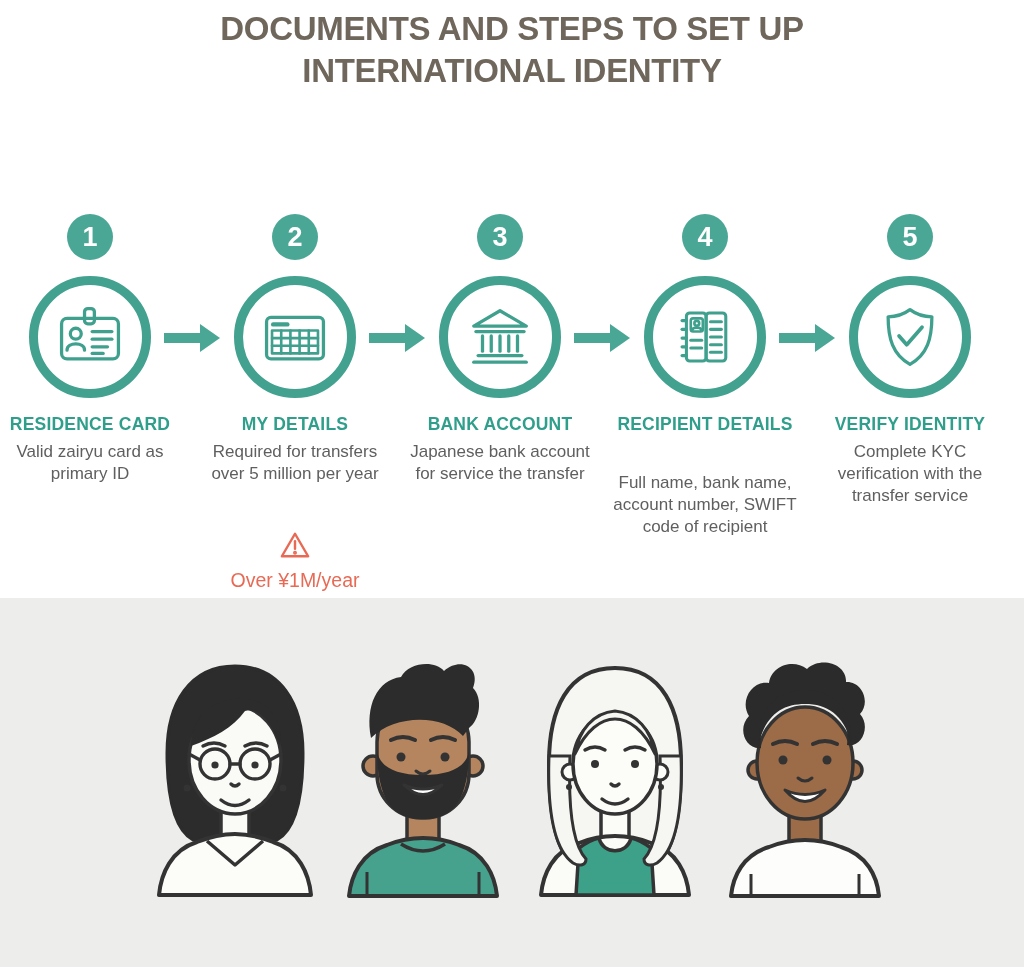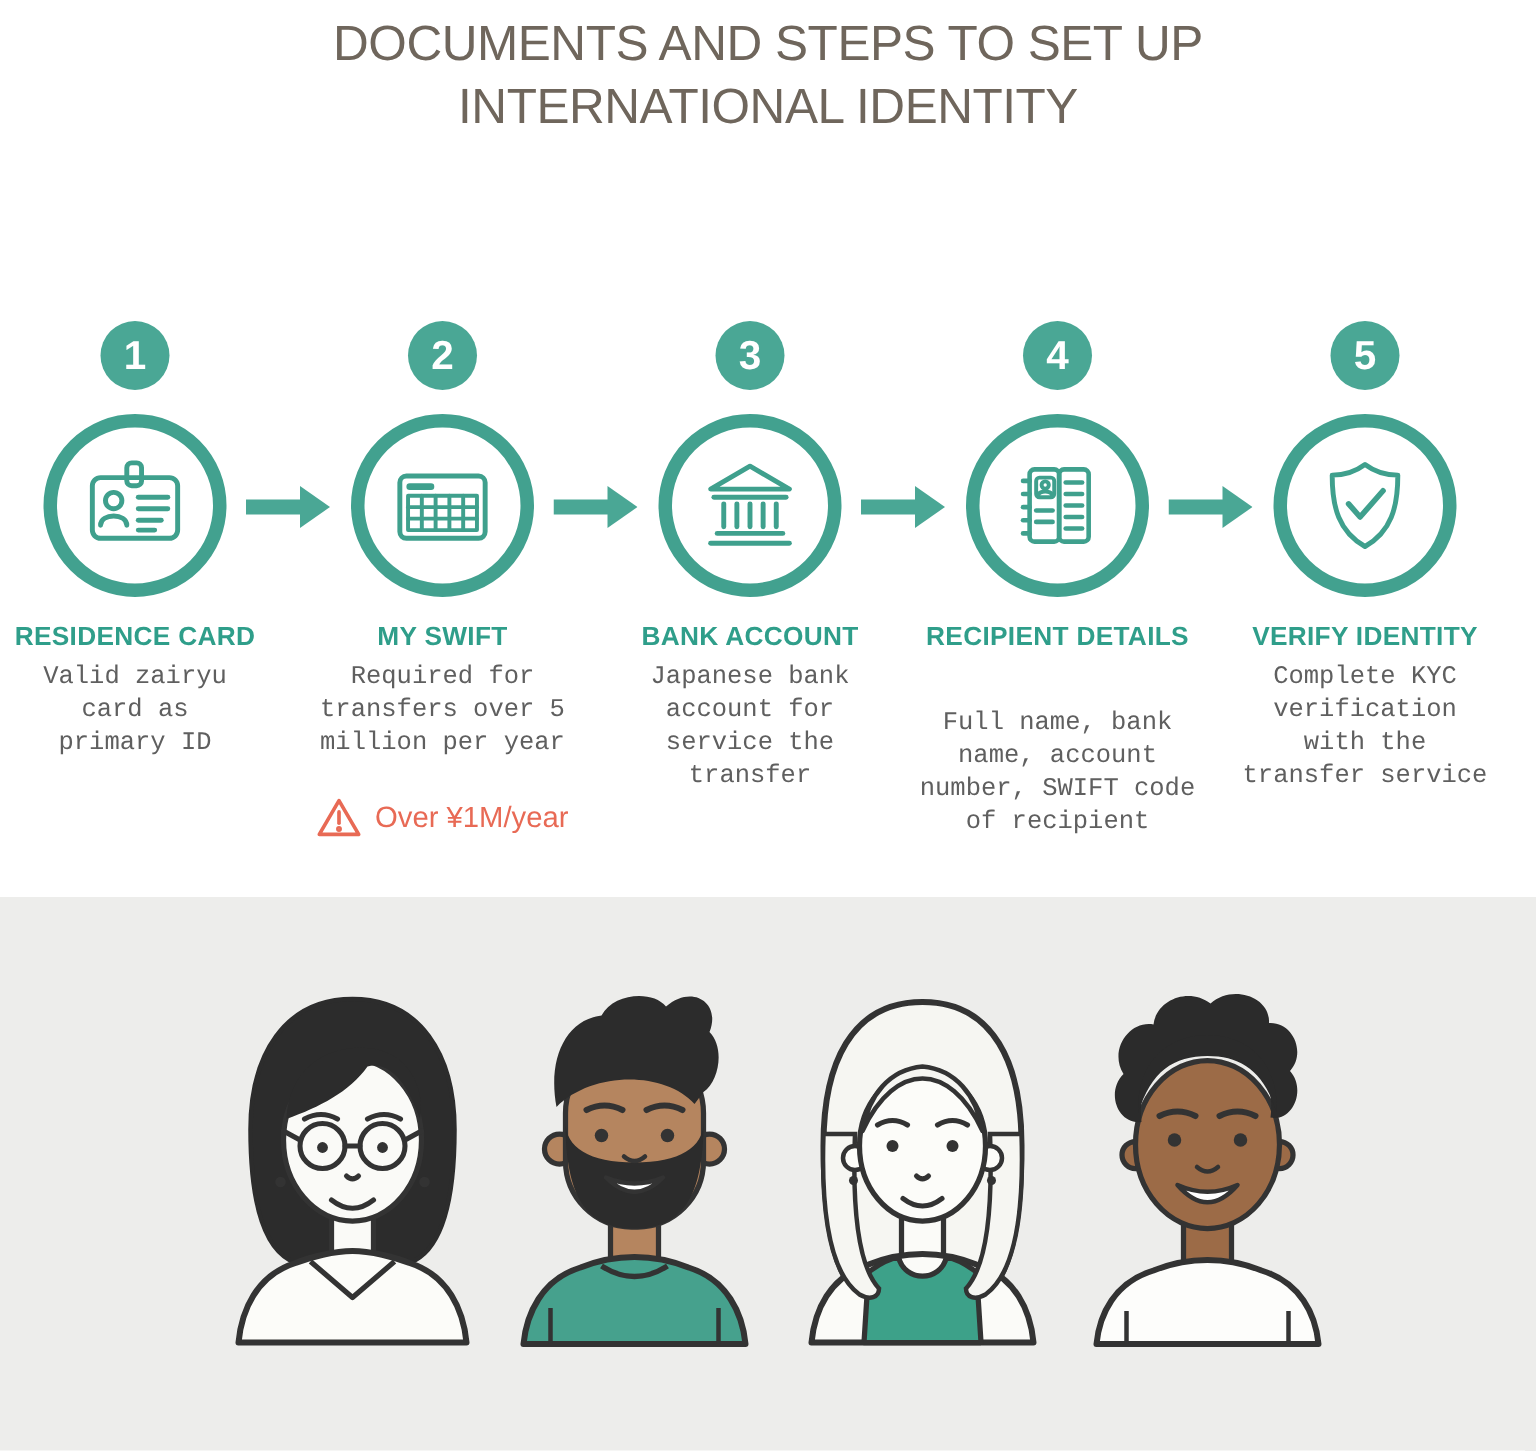--- a/index.html
+++ b/index.html
@@ -8,21 +8,21 @@
     position:relative;
     width:1024px; height:967px;
     background:#ffffff;
     font-family:"Liberation Sans", sans-serif;
     overflow:hidden;
   }
   
   .main-title {
     position:absolute; top:8px; left:0; width:1024px;
     text-align:center;
-    font-weight:400;
+    font-weight:700;
     font-size:33px;
     line-height:42px;
     letter-spacing:-0.3px;
     color:#6f665c;
   }
   
   .step {
     position:absolute; top:210px; width:200px; height:380px;
     text-align:center;
   }
@@ -46,35 +46,34 @@
   .step-title {
     margin-top:16px;
     font-size:17.5px; font-weight:700;
     letter-spacing:0.2px;
     color:#2f9e8a;
   }
   .step-desc {
     margin:6px auto 0 auto;
     font-size:17px; line-height:22px;
     color:#5f5f5f;
-    font-family:Liberation Mono, monospace;
   }
   .d1 { max-width:150px; }
   .d2 { max-width:178px; }
   .d3 { max-width:186px; }
   .d4 { max-width:196px;margin-top:37px; }
   .d5 { max-width:165px; }
   .arrow {
     position:absolute; top:323px; width:56px; height:30px;
   }
   .a1 { left:164px; } .a2 { left:369px; } .a3 { left:574px; } .a4 { left:779px; }
   
   .warning {
     position:absolute; top:530px; left:195px; width:200px;
-    display:flex; align-items:center; justify-content:center; gap:9px;
+    display:flex; align-items:center; justify-content:center; gap:9px;flex-direction:column;
   }
   .warning-text {
     font-size:19.5px; color:#e86a55;
   }
   
   .people-section {
     position:absolute; top:598px; left:0; width:1024px; height:369px;
     background:#ededeb;
   }
   .person { position:absolute; top:50px; width:200px; height:250px; }
@@ -116,21 +115,21 @@
         <rect x="11" y="26" width="42" height="21"></rect>
         <line x1="19.4" y1="26" x2="19.4" y2="47"></line>
         <line x1="27.8" y1="26" x2="27.8" y2="47"></line>
         <line x1="36.2" y1="26" x2="36.2" y2="47"></line>
         <line x1="44.6" y1="26" x2="44.6" y2="47"></line>
         <line x1="11" y1="33" x2="53" y2="33"></line>
         <line x1="11" y1="40" x2="53" y2="40"></line>
       </g>
     </svg>
   </div>
-  <div class="step-title">MY SWIFT</div>
+  <div class="step-title">MY DETAILS</div>
   <div class="step-desc d2">Required for transfers over 5 million per year</div>
 </div>
 
 <div class="step step-3">
   <div class="badge">3</div>
   <div class="ring">
     <svg width="70" height="70" viewBox="0 0 64 64" fill="none" stroke="#3fa08d" stroke-width="3" stroke-linecap="round" stroke-linejoin="round">
       <path d="M32,8 L56,22 L8,22 Z"></path>
       <line x1="10" y1="27" x2="54" y2="27"></line>
       <line x1="16" y1="31" x2="16" y2="45"></line>

